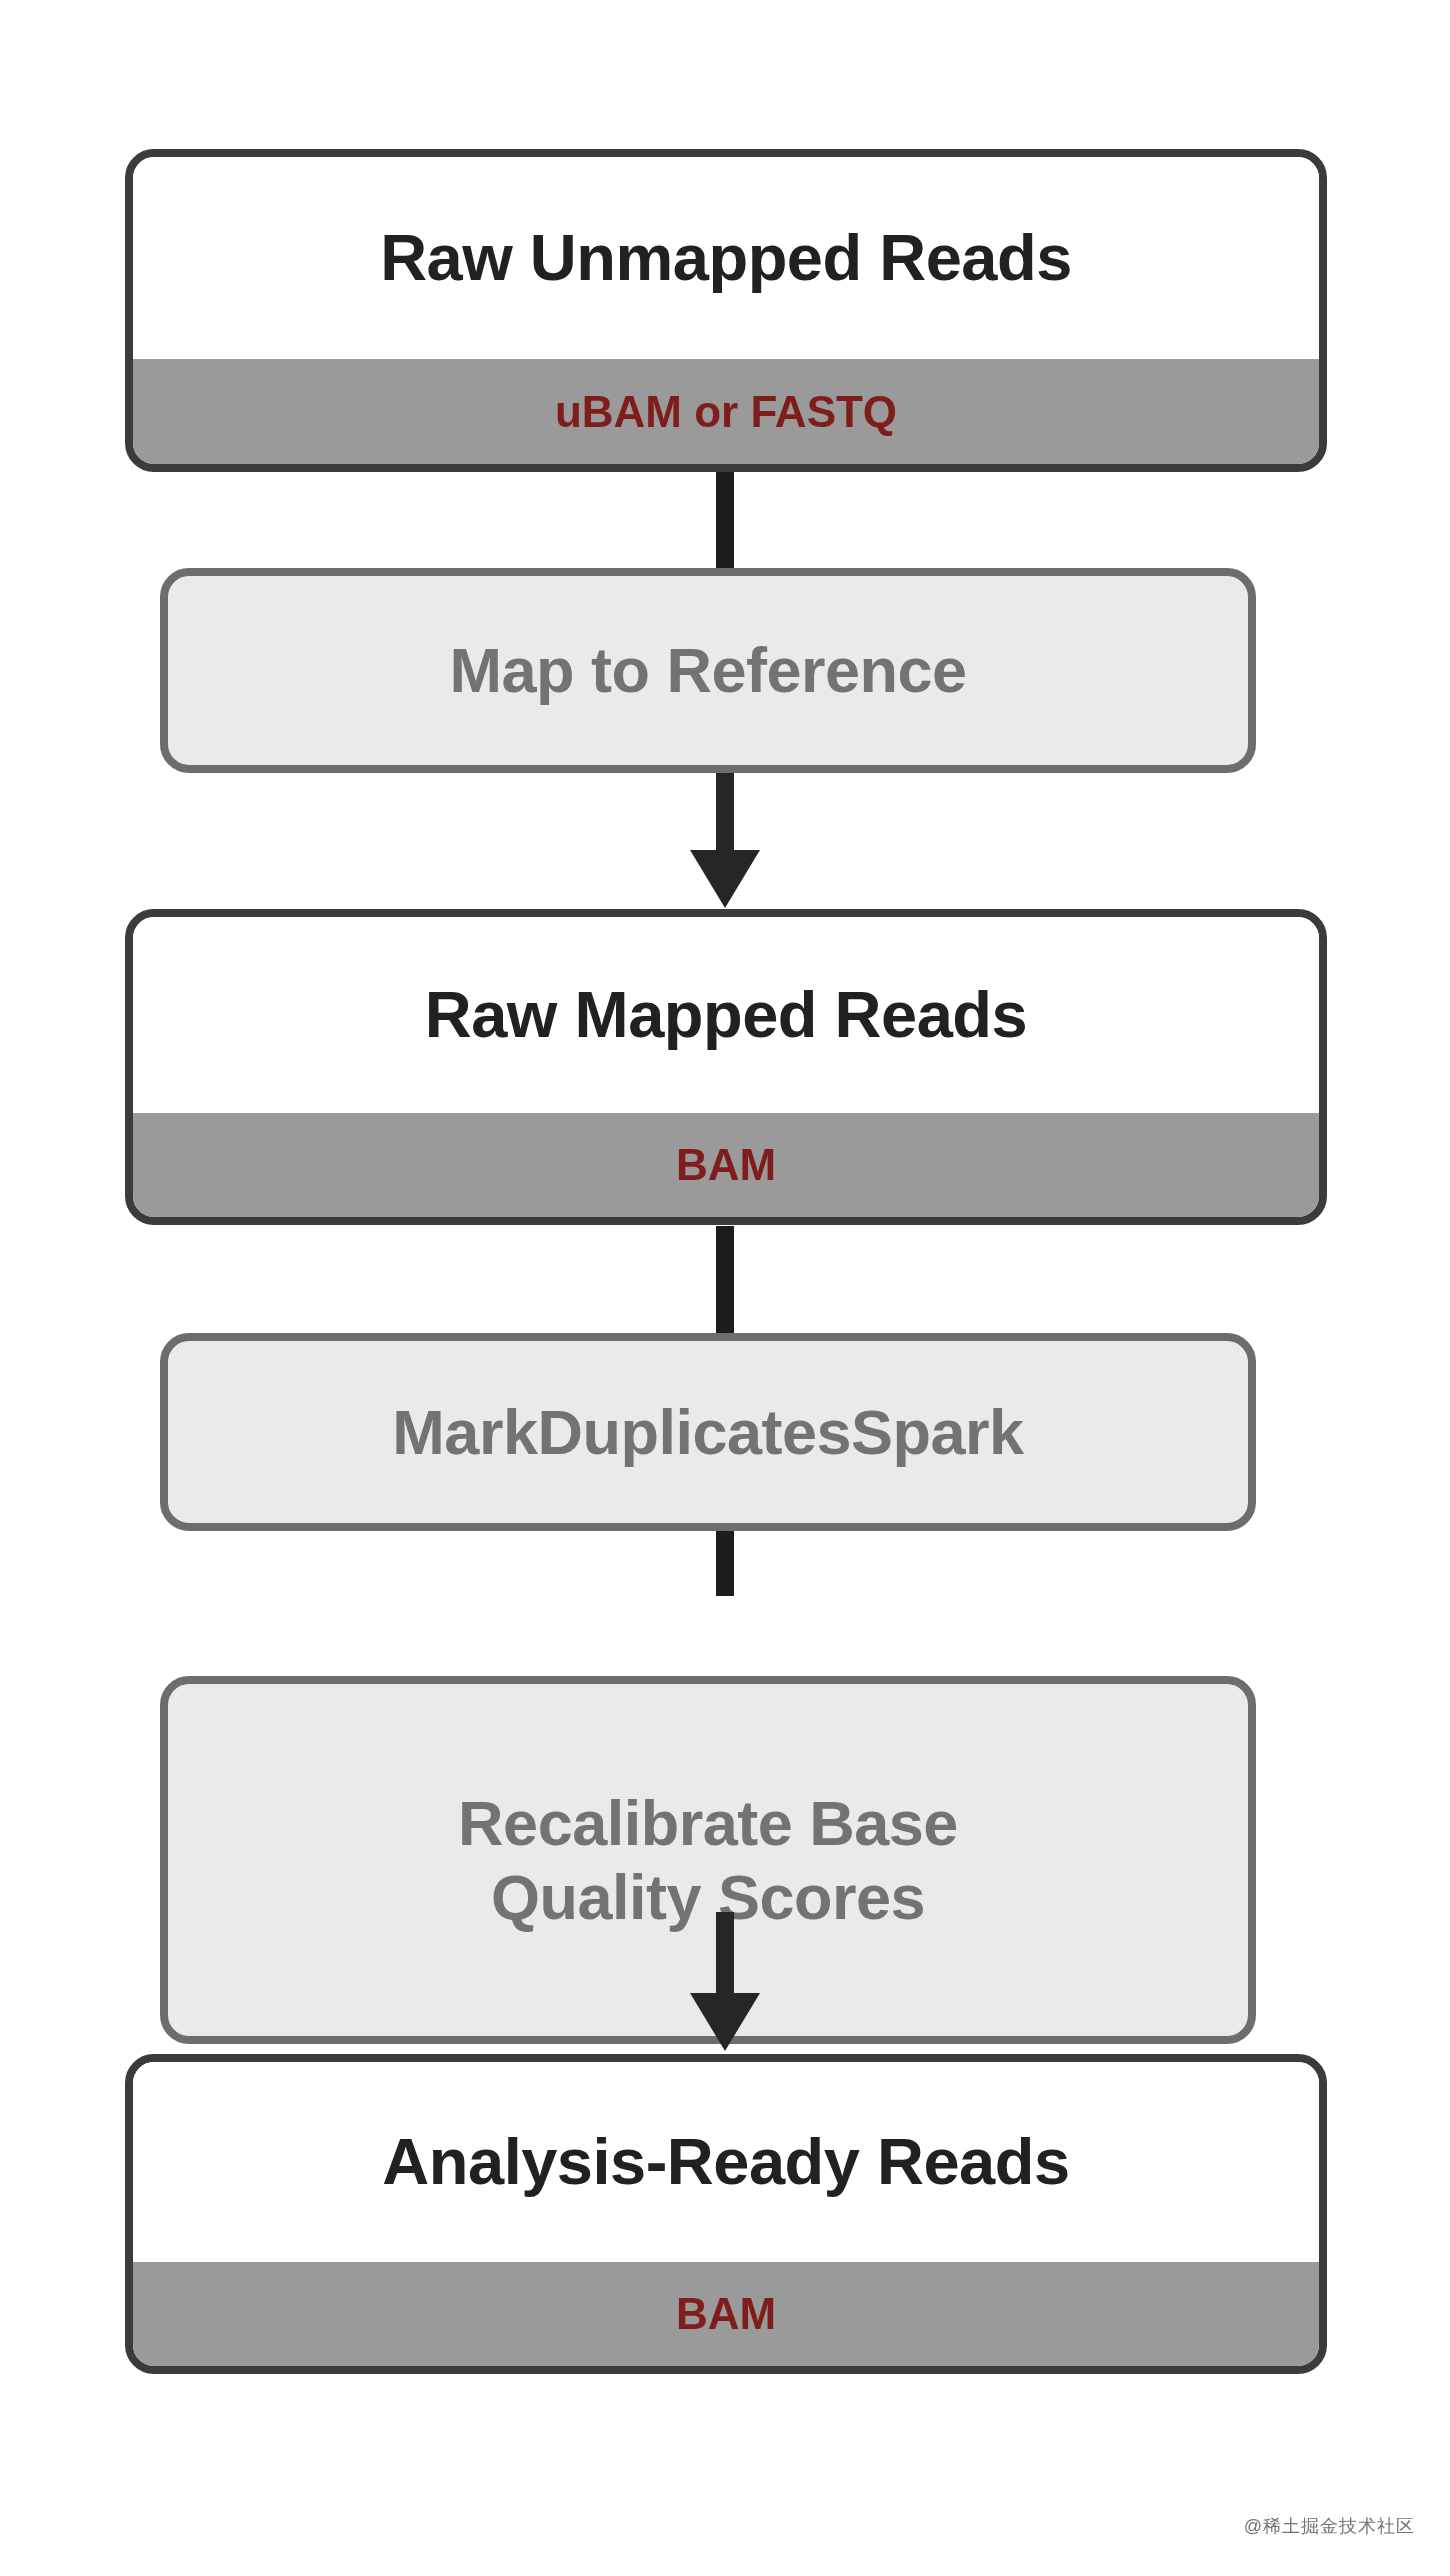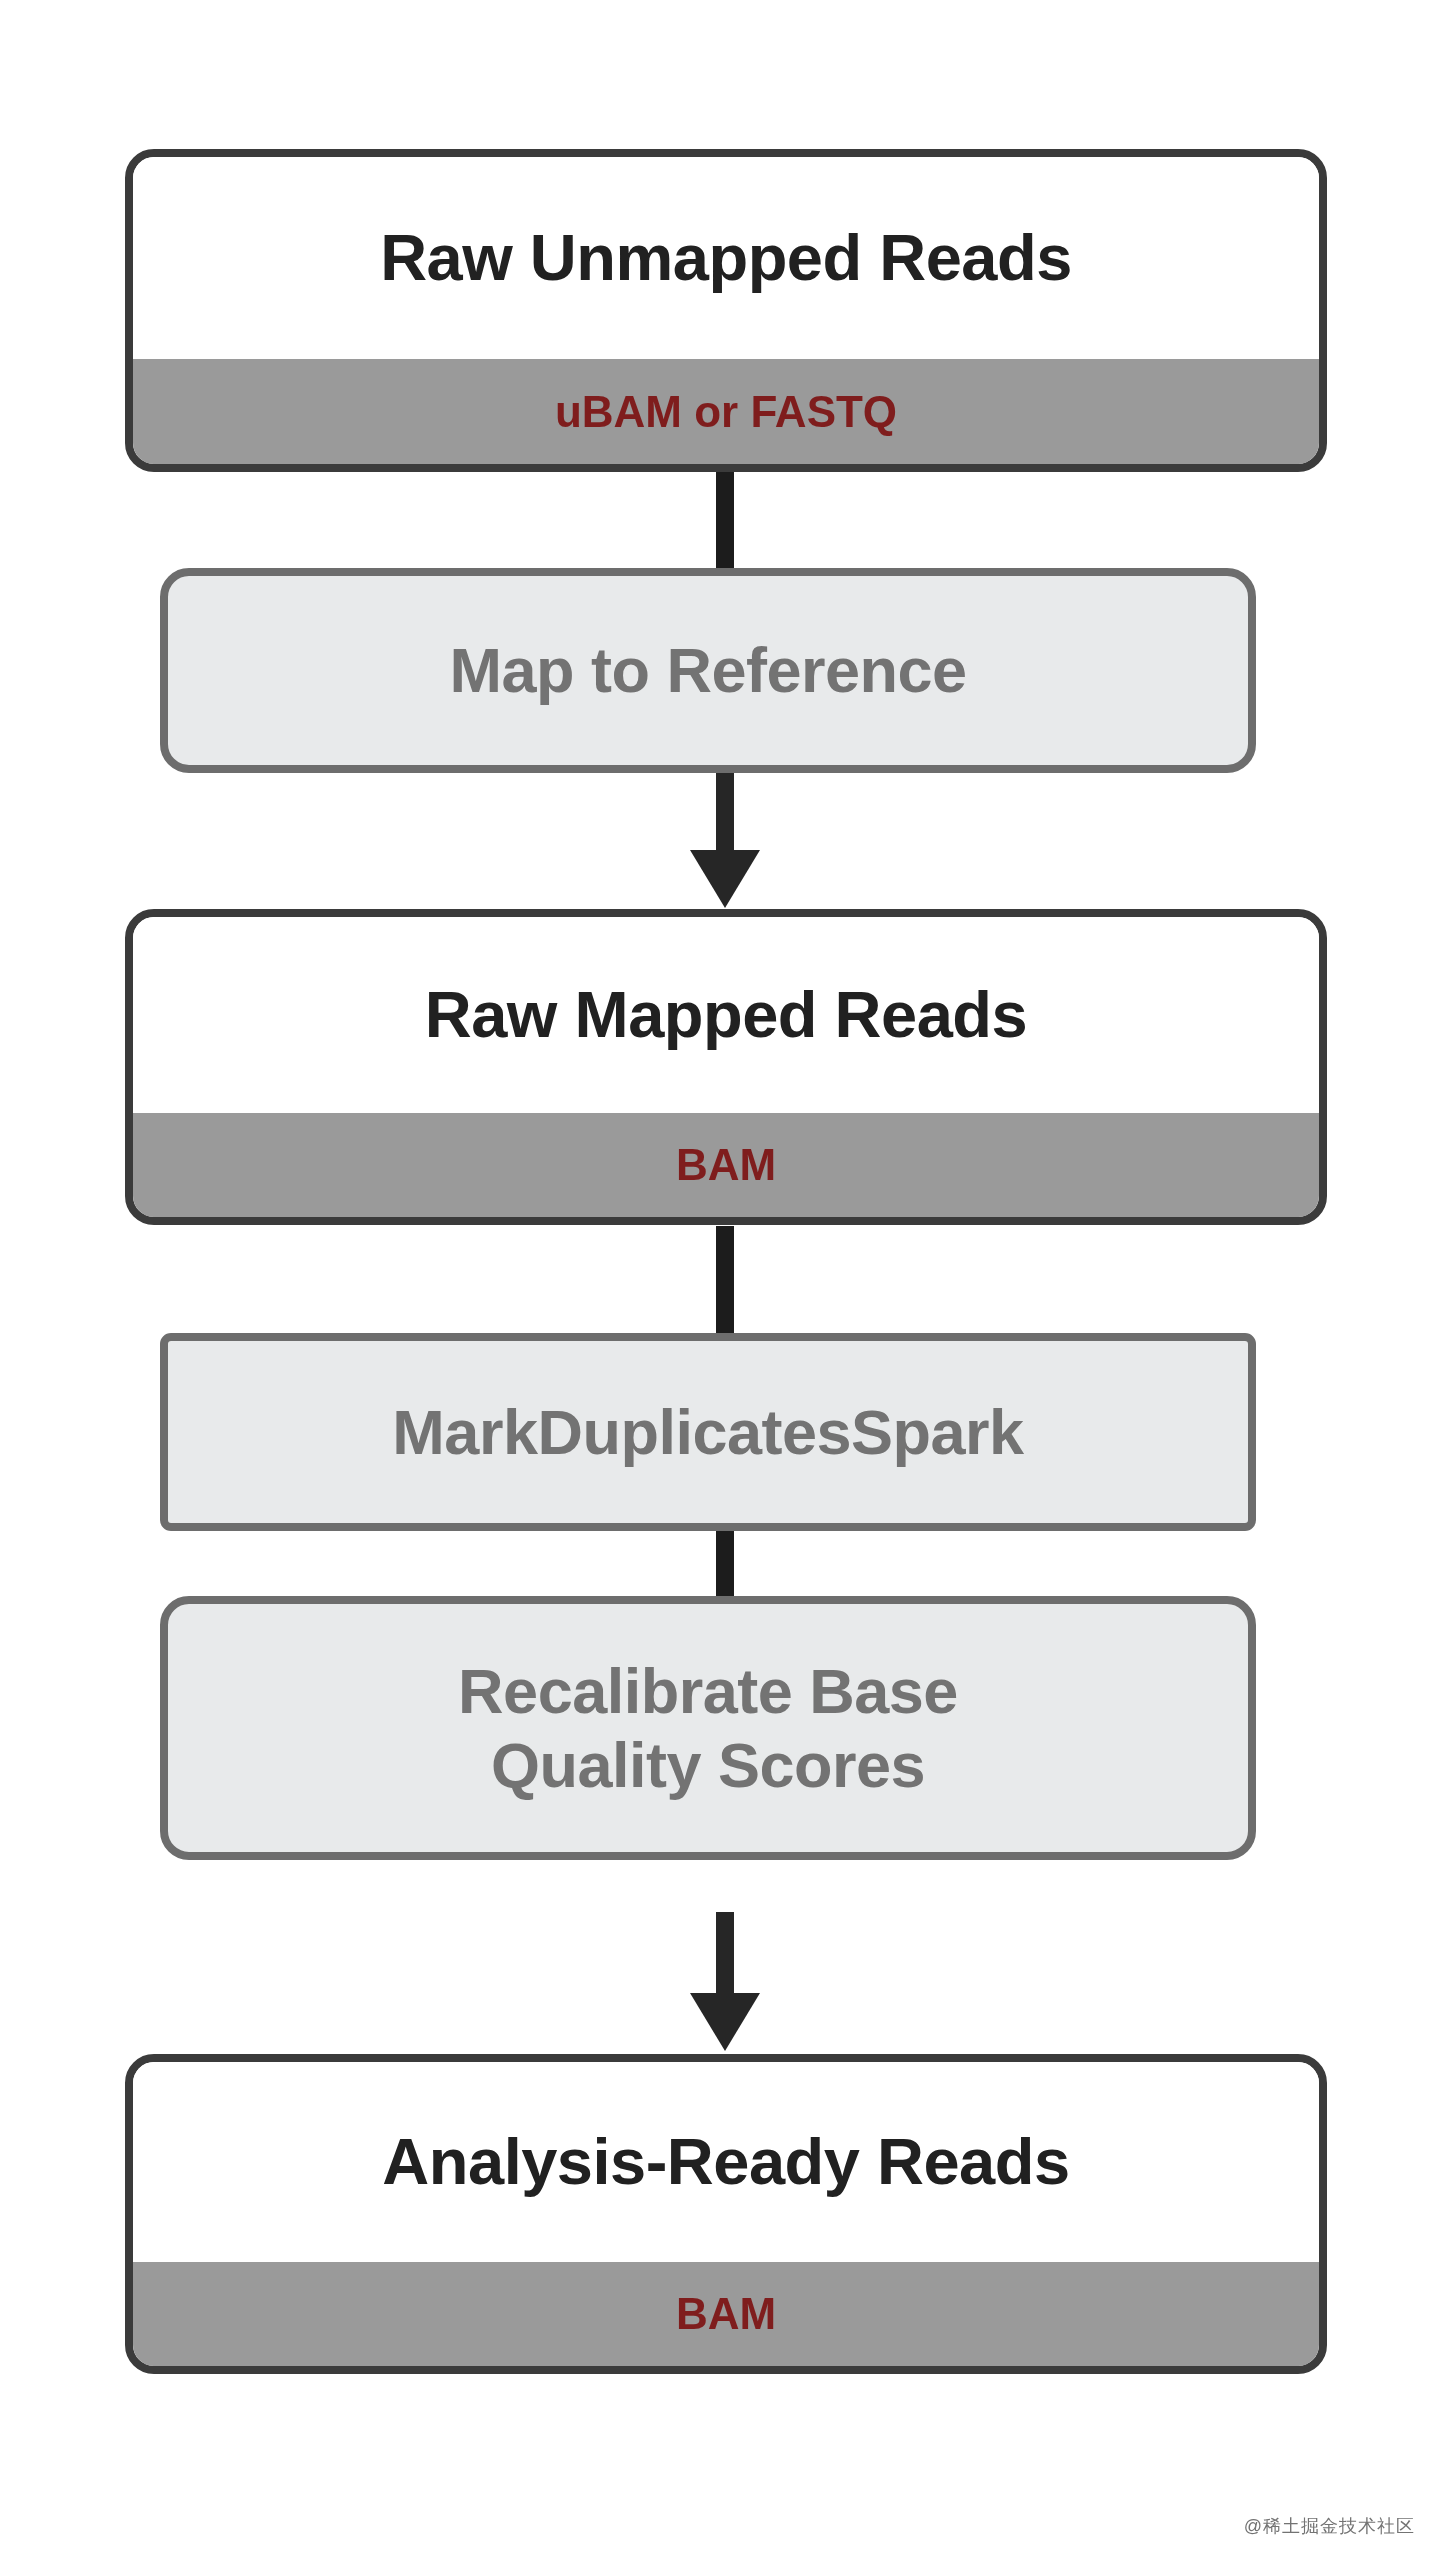--- a/index.html
+++ b/index.html
@@ -142,27 +142,27 @@
   <div class="arrow-line" style="top:773px; height:82px;"></div>
   <div class="arrow-head" style="top:850px;"></div>
 
   <div class="node-data" style="top:909px; height:316px;">
     <div class="data-title">Raw Mapped Reads</div>
     <div class="data-format" style="height:104px;">BAM</div>
   </div>
 
   <div class="connector" style="top:1226px; height:107px;"></div>
 
-  <div class="node-process" style="top:1333px; height:198px;border-radius:11px;">
+  <div class="node-process" style="top:1333px; height:198px;">
     <span>MarkDuplicatesSpark</span>
   </div>
 
   <div class="connector" style="top:1531px; height:65px;"></div>
 
-  <div class="node-process" style="top:1596px; height:264px;">
+  <div class="node-process" style="top:1676px; height:368px;">
     <span>
       <span>Recalibrate Base</span><br>
       <span>Quality Scores</span>
     </span>
   </div>
 
   <div class="arrow-line" style="top:1912px; height:86px;"></div>
   <div class="arrow-head" style="top:1993px;"></div>
 
   <div class="node-data" style="top:2054px; height:320px;">

